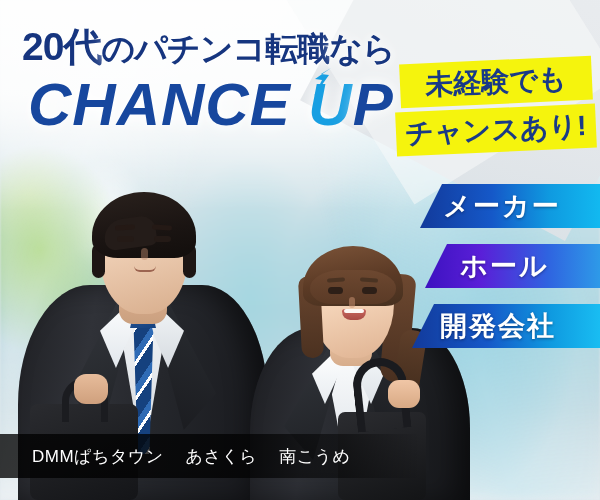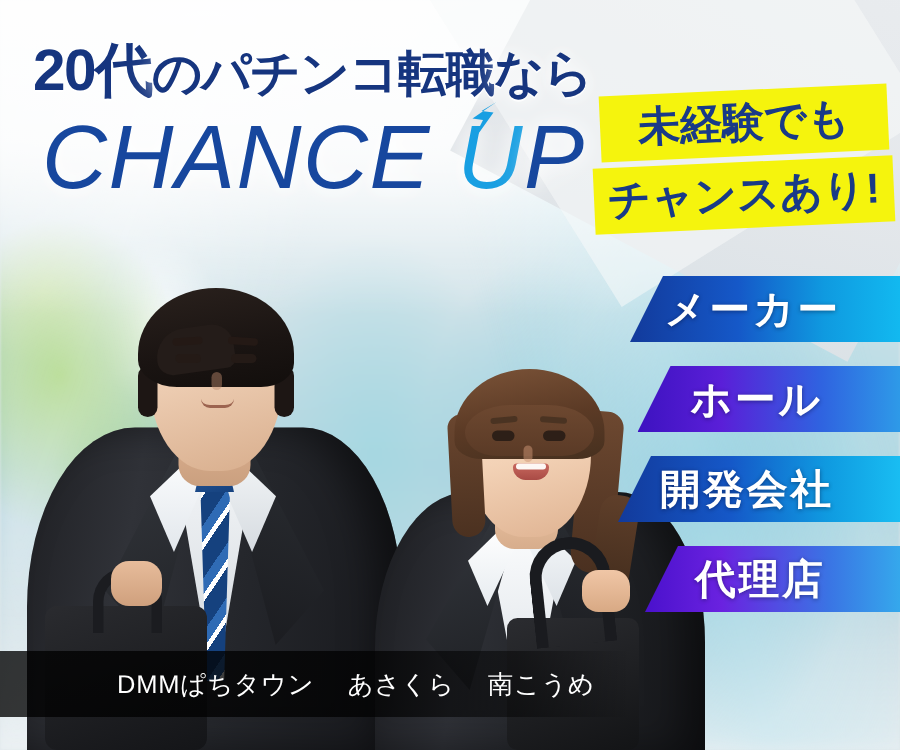--- a/index.html
+++ b/index.html
@@ -249,21 +249,21 @@
   .headline{
     position:absolute;left:22px;top:20px;
     font-size:39px;font-weight:bold;color:#16357f;
     letter-spacing:-1px;white-space:nowrap;
     text-shadow:0 0 10px rgba(255,255,255,.95),0 0 18px rgba(255,255,255,.9),0 1px 0 rgba(255,255,255,.9);
   }
   .headline .small{font-size:33px;}
 
   .chance-up{
     position:absolute;left:28px;top:70px;
-    font-size:60px;font-weight:normal;font-style:italic;
+    font-size:60px;font-weight:bold;font-style:italic;
     letter-spacing:1px;white-space:nowrap;
     text-shadow:0 0 12px rgba(255,255,255,.95),0 0 22px rgba(255,255,255,.85);
   }
   .chance-up .navy{color:#17479e;}
   .chance-up .cyan{color:#189fe2;}
   .arrow-swoosh{
     position:absolute;left:305px;top:66px;width:30px;height:34px;
     pointer-events:none;
   }
 
@@ -300,21 +300,21 @@
   .cat-4{top:364px;width:170px;background:linear-gradient(90deg,#4a11cc 0%,#6a22e0 30%,#3a74e4 72%,#35a8ec 100%);}
   .cat-5{top:424px;width:182px;background:linear-gradient(90deg,#0e49b4 0%,#1569d4 35%,#0fa5e6 72%,#11cdf6 100%);}
 
   
   .credit-bar{
     position:absolute;left:0;bottom:22px;width:420px;height:44px;
     background:linear-gradient(90deg,rgba(0,0,0,.78) 0%,rgba(0,0,0,.74) 55%,rgba(0,0,0,.45) 82%,rgba(0,0,0,0) 100%);
     display:flex;align-items:center;
   }
   .credit-text{
-    color:#fff;font-size:17px;letter-spacing:.5px;padding-left:78px;white-space:nowrap;
+    color:#fff;font-size:17px;letter-spacing:.5px;padding-left:32px;white-space:nowrap;
   }
   .credit-text span{margin-right:22px;}
   .credit-text span:last-child{margin-right:0;}
 </style>
 </head>
 <body>
 
 <div id="ad-banner">
 
   <div class="bg-base"></div>
@@ -394,23 +394,20 @@
 
   <div class="cat cat-1">
     <span>メーカー</span>
   </div>
   <div class="cat cat-2">
     <span>ホール</span>
   </div>
   <div class="cat cat-3">
     <span>開発会社</span>
   </div>
-  <div class="cat cat-4">
-    <span>代理店</span>
-  </div>
 
   <div class="credit-bar">
     <div class="credit-text">
       <span>DMMぱちタウン</span><span>あさくら</span><span>南こうめ</span>
     </div>
   </div>
 
 </div>
 
 </body></html>

